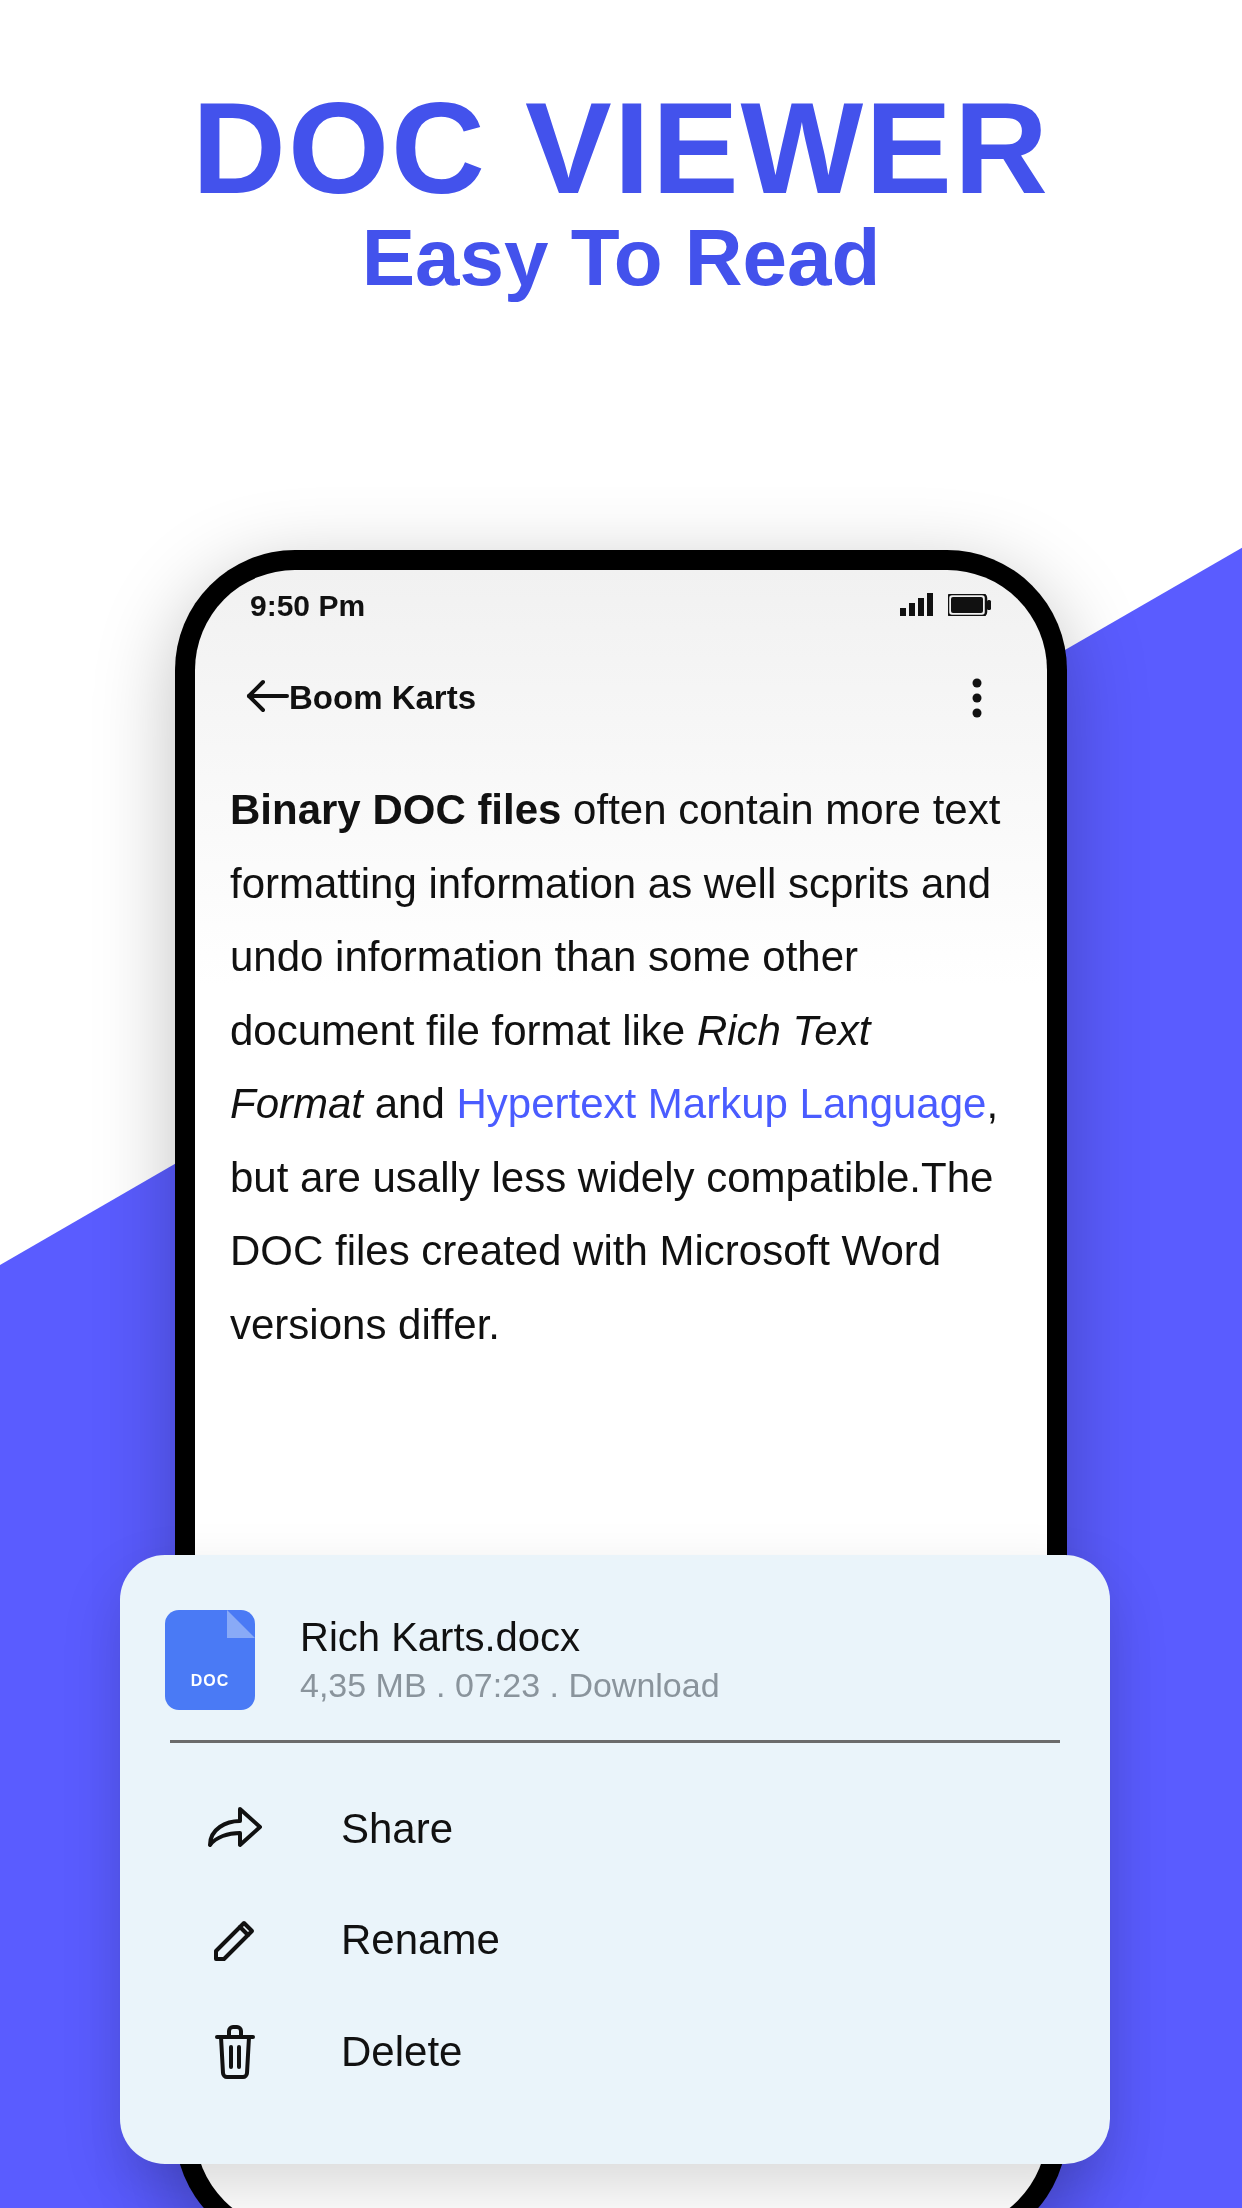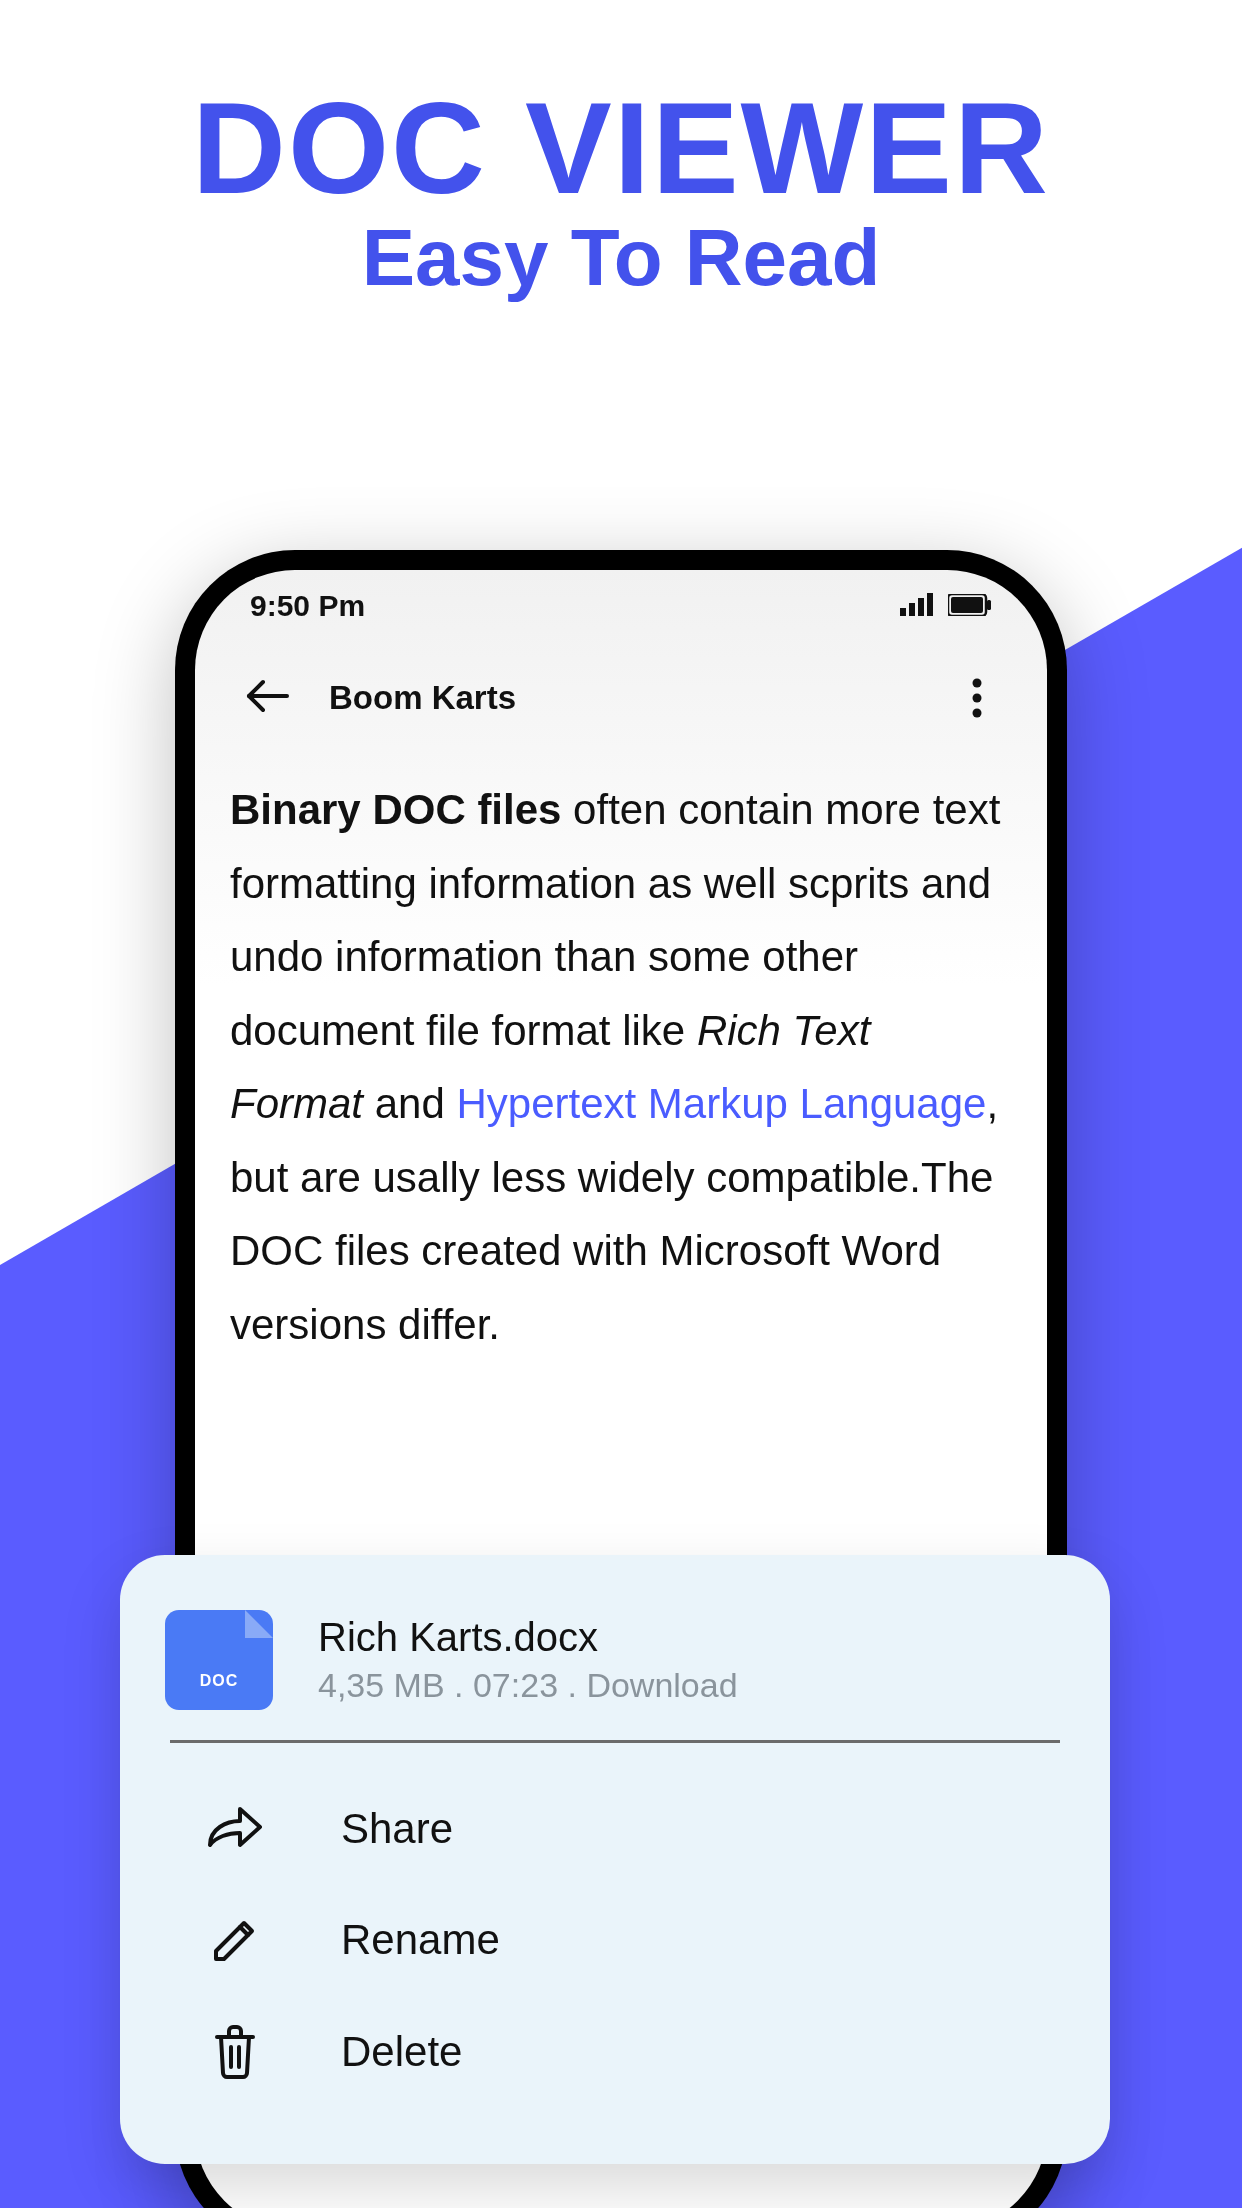--- a/index.html
+++ b/index.html
@@ -73,21 +73,20 @@
     font-size: 30px;
     font-weight: 700;
     color: #111;
   }
   .status-icons { display: flex; align-items: center; gap: 14px; }
 
   .app-header {
     display: flex;
     align-items: center;
     padding: 45px 50px 25px 50px;
-    gap: 40px;
   }
   .app-header .title {
     font-size: 33px;
     font-weight: 700;
     color: #111;
     flex: 1;
   }
   .app-header .kebab {
     width: 40px;
     display: flex;
@@ -116,21 +115,21 @@
     z-index: 5;
     box-shadow: 0 25px 60px rgba(0,0,0,0.15);
   }
   .file-row {
     display: flex;
     align-items: center;
     gap: 45px;
     padding-bottom: 30px;
   }
   .file-icon {
-    width: 108px;
+    width: 90px;
     height: 100px;
     background: #4a7af5;
     border-radius: 14px;
     position: relative;
     display: flex;
     align-items: flex-end;
     justify-content: center;
     padding-bottom: 20px;
   }
   .file-icon::before {

